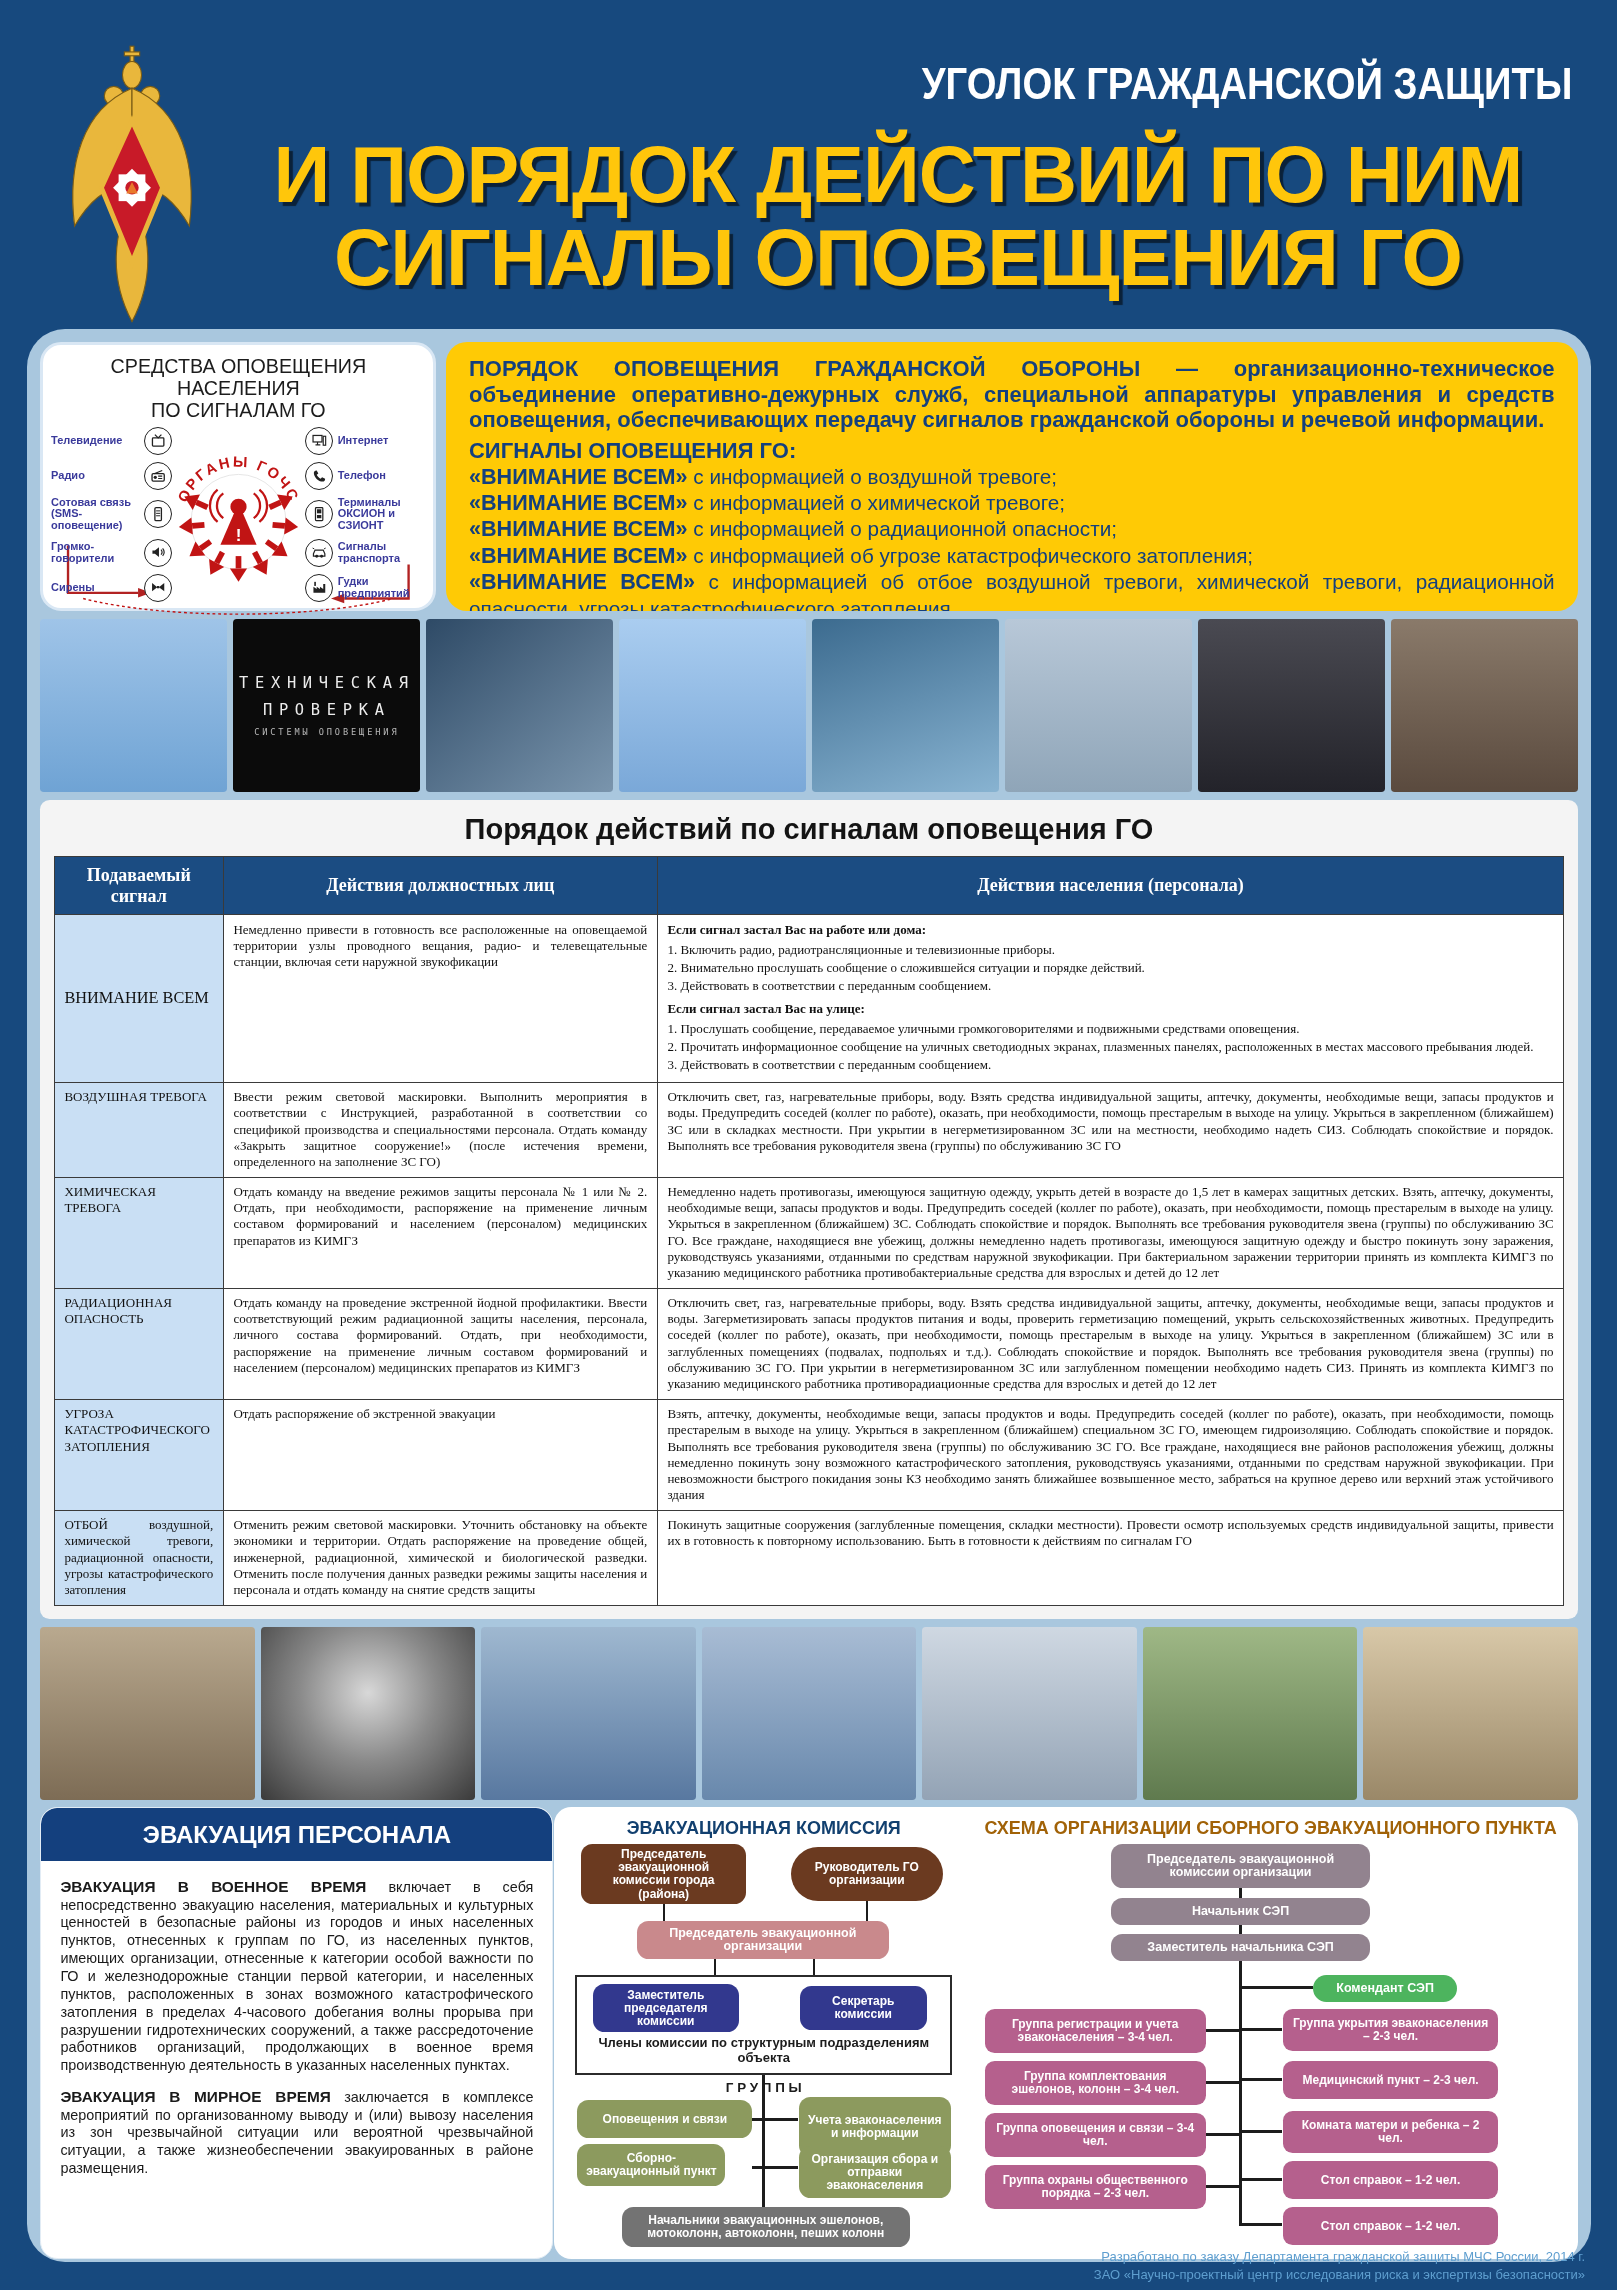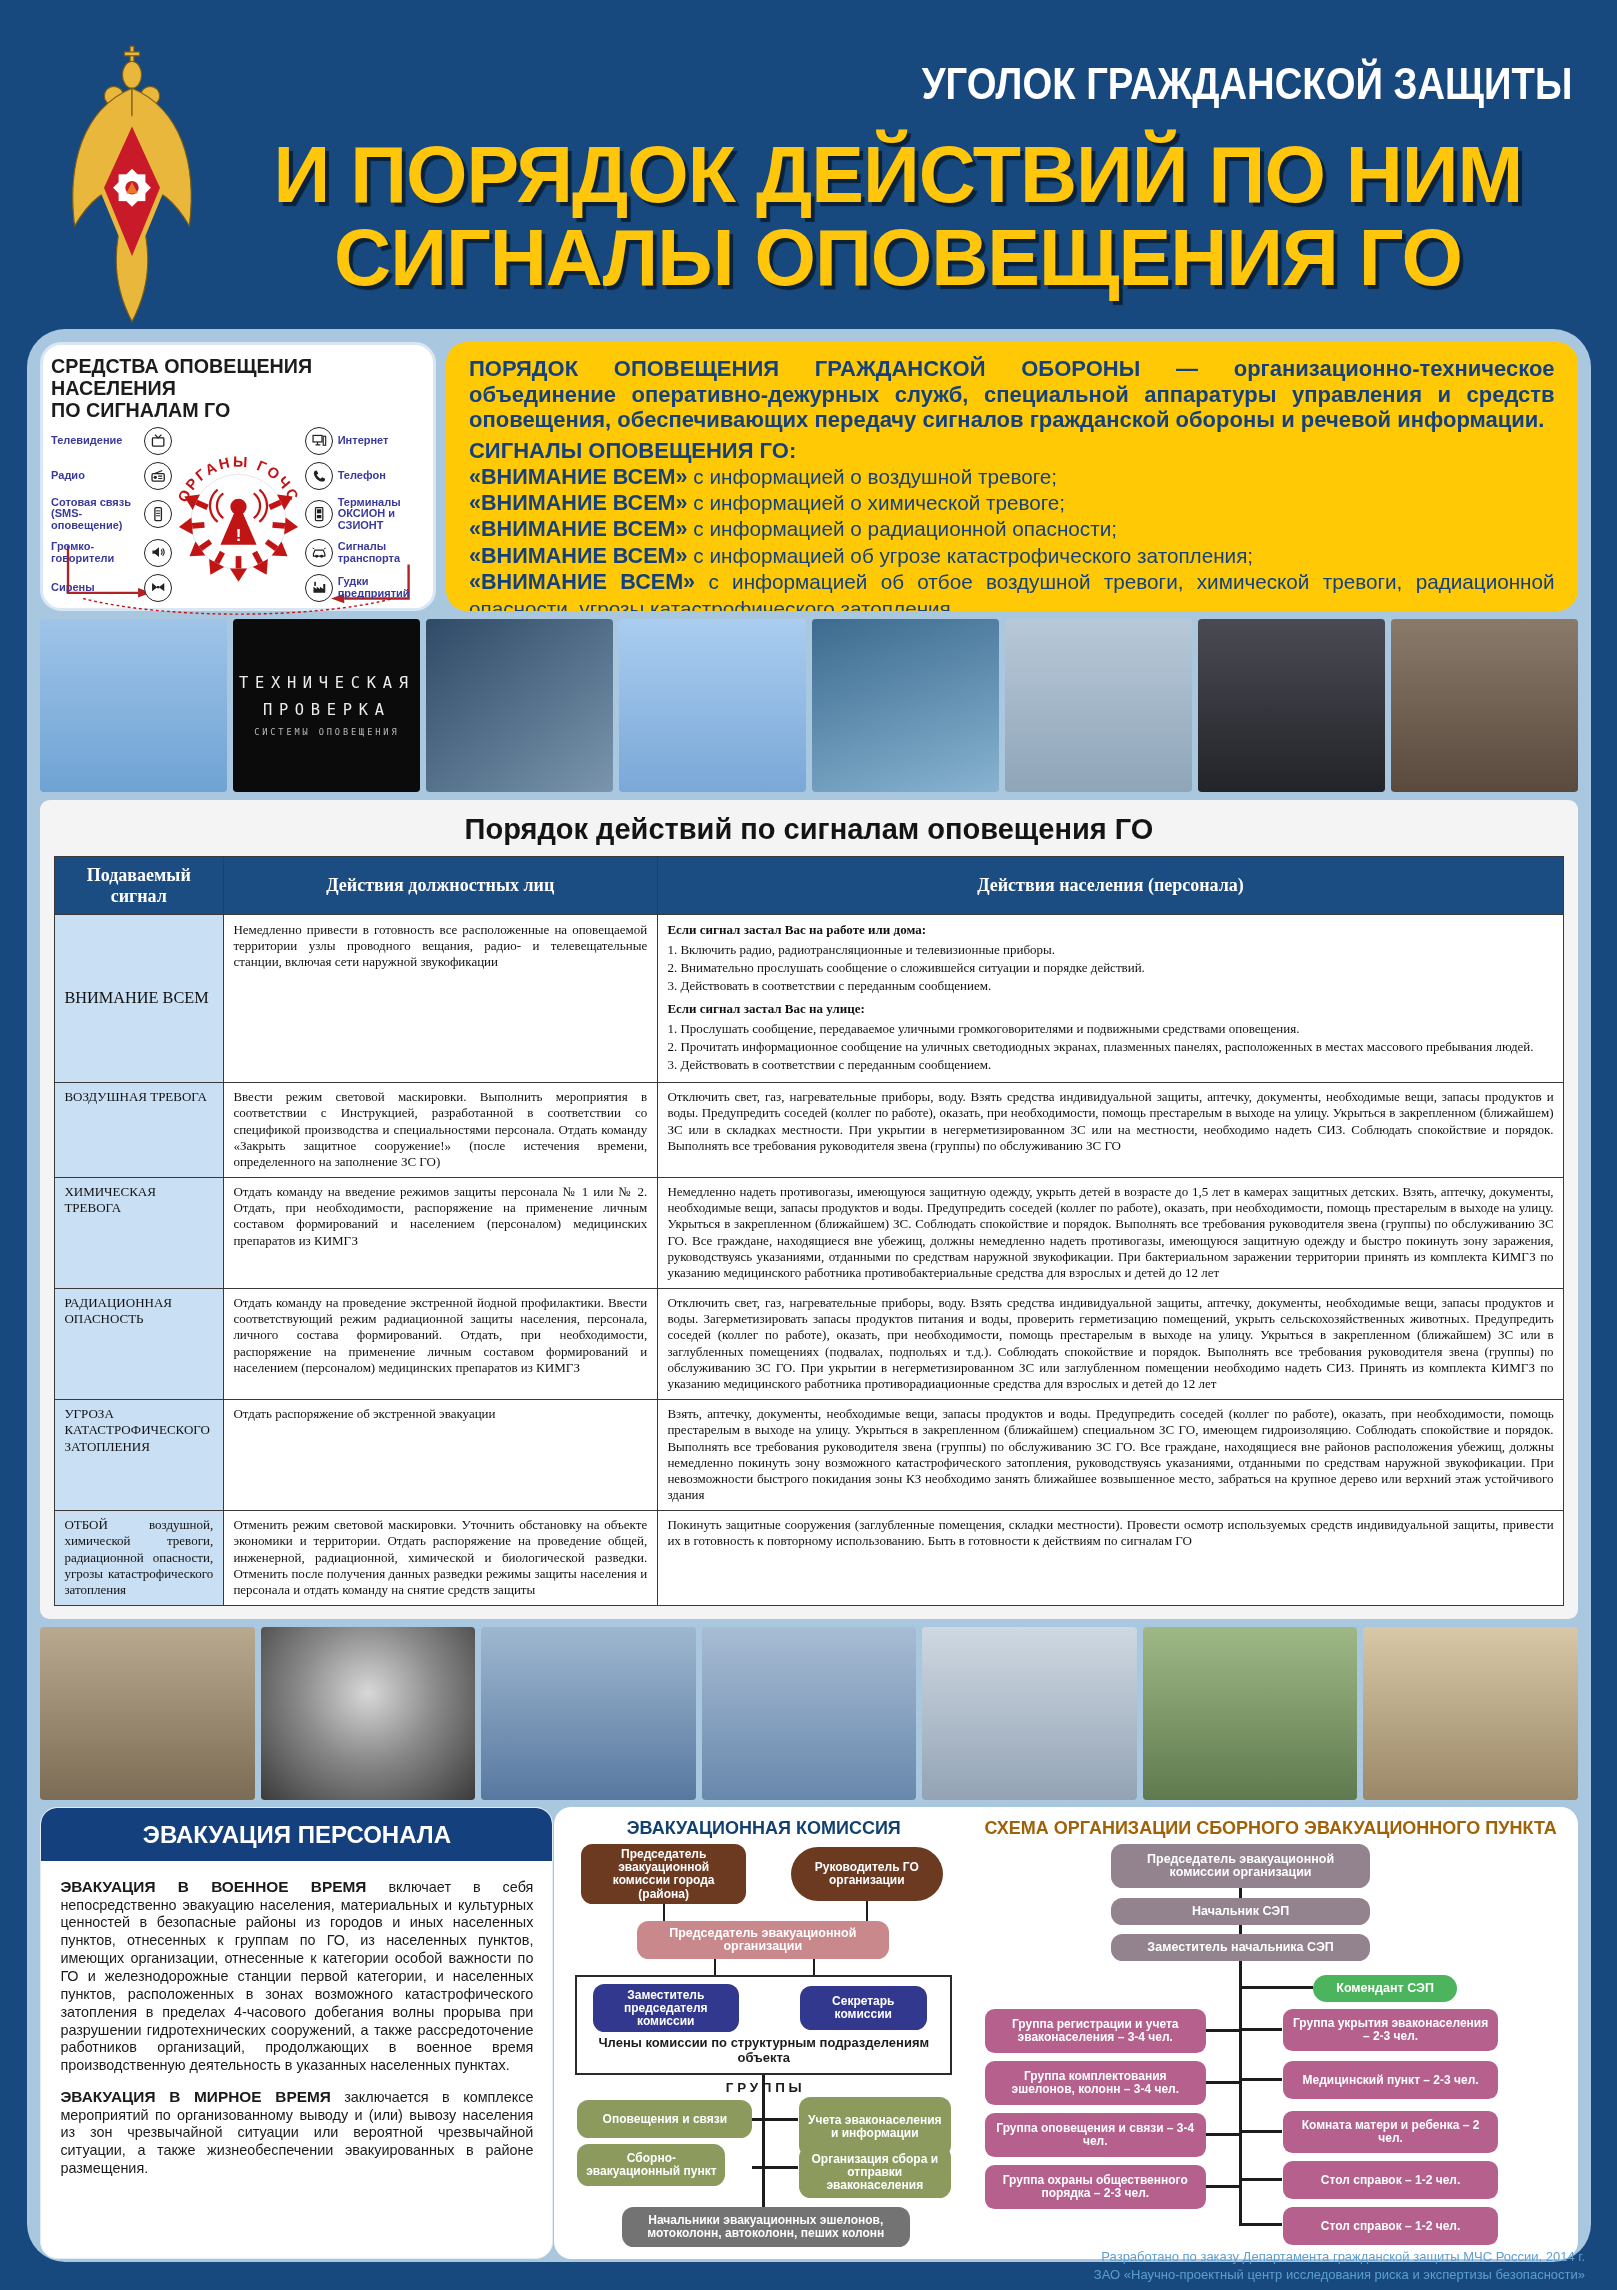--- a/index.html
+++ b/index.html
@@ -6,21 +6,21 @@
   .page{position:relative;width:1618px;height:2290px;background:#17497E;font-family:"Liberation Sans",sans-serif;overflow:hidden;}
   
   .emblem{position:absolute;left:54px;top:29px;width:156px;height:306px;}
   .corner-title{position:absolute;right:46px;top:58px;font-size:45px;font-weight:700;color:#ffffff;transform:scaleX(.85);transform-origin:right;white-space:nowrap;}
   .main-title{position:absolute;left:216px;top:134px;width:1364px;text-align:center;font-weight:700;font-size:79px;line-height:1.05;color:#FFC60B;text-shadow:3.8px 3.8px 1px rgba(0,0,0,.55);letter-spacing:-1px;}
   
   .frame{position:absolute;left:27px;top:329px;width:1564px;height:1933px;background:#A9C7DE;border-radius:38px;padding:13.4px;box-sizing:border-box;display:flex;flex-direction:column;gap:7.7px;}
   .top-row{display:flex;gap:9.6px;height:269px;flex:none;}
   
   .means-box{width:396px;flex:none;background:#fff;border:3.8px solid #D9E7F4;border-radius:21px;box-sizing:border-box;padding:9.6px 7.7px 3.8px;}
-  .means-title{text-align:left;font-weight:700;font-size:19.7px;color:#1c1c1c;line-height:1.12;}
+  .means-title{text-align:center;font-weight:400;font-size:19.7px;color:#1c1c1c;line-height:1.12;}
   .diagram{position:relative;height:190px;margin-top:3.8px;display:flex;}
   .diagram-deco{position:absolute;left:0;top:0;width:100%;height:100%;pointer-events:none;}
   .mcol{display:flex;flex-direction:column;justify-content:space-between;padding:1.9px 0 13.4px;width:123px;z-index:2;}
   .mrow{display:flex;align-items:center;gap:4.8px;}
   .mlabel{flex:1;font-size:11px;font-weight:700;color:#3A3A9B;line-height:1.05;}
   .mcol.right .mlabel{text-align:left;}
   .micon{width:26px;height:26px;flex:none;border:1.9px solid #222;border-radius:50%;background:#fff;display:flex;align-items:center;justify-content:center;}
   .micon svg{width:16.3px;height:16.3px;}
   .center-emblem{width:133px;flex:none;position:relative;z-index:1;}
   

